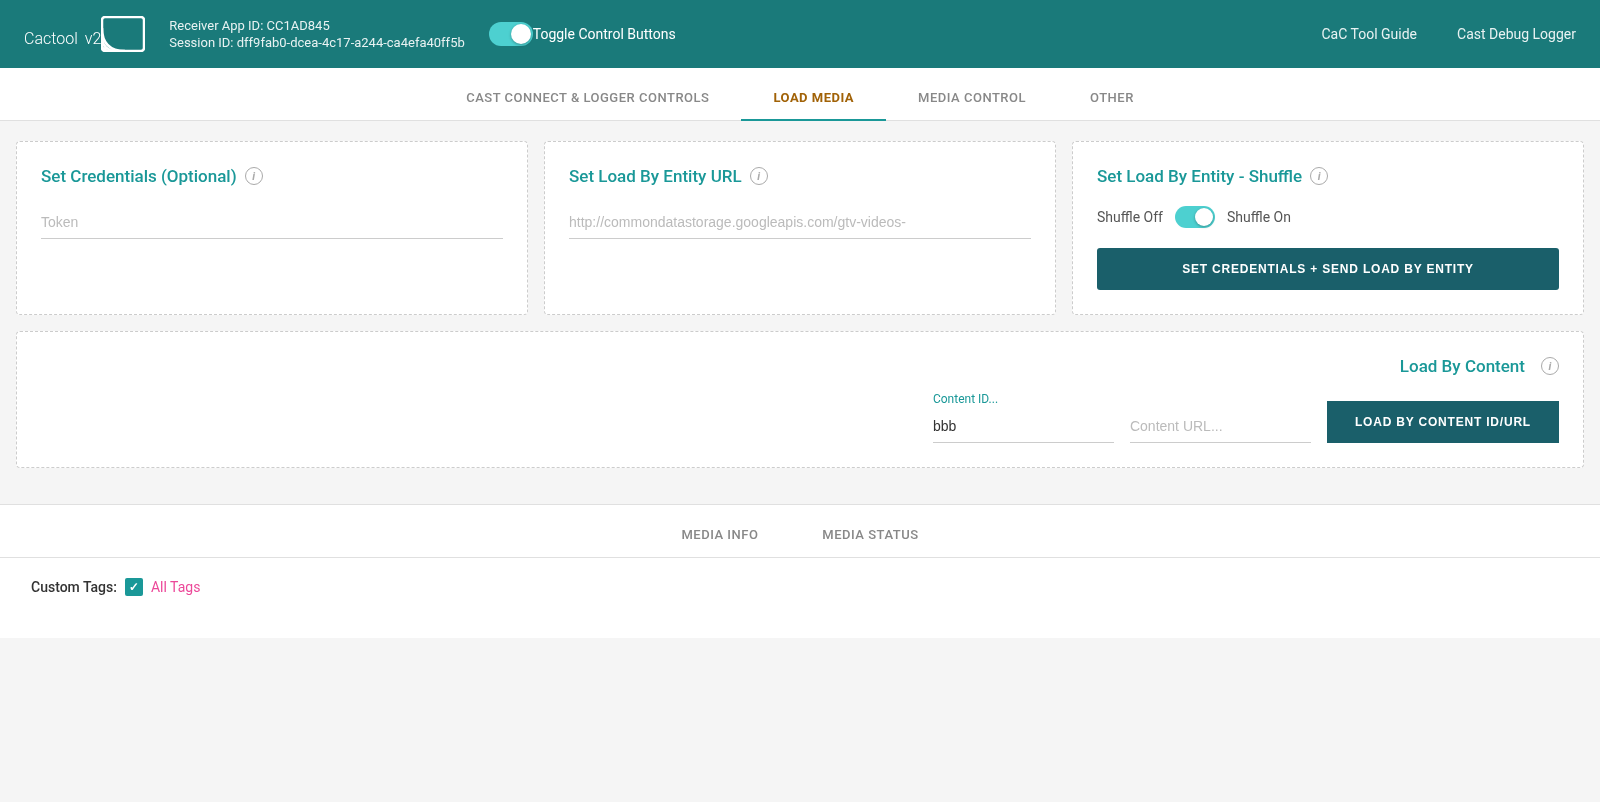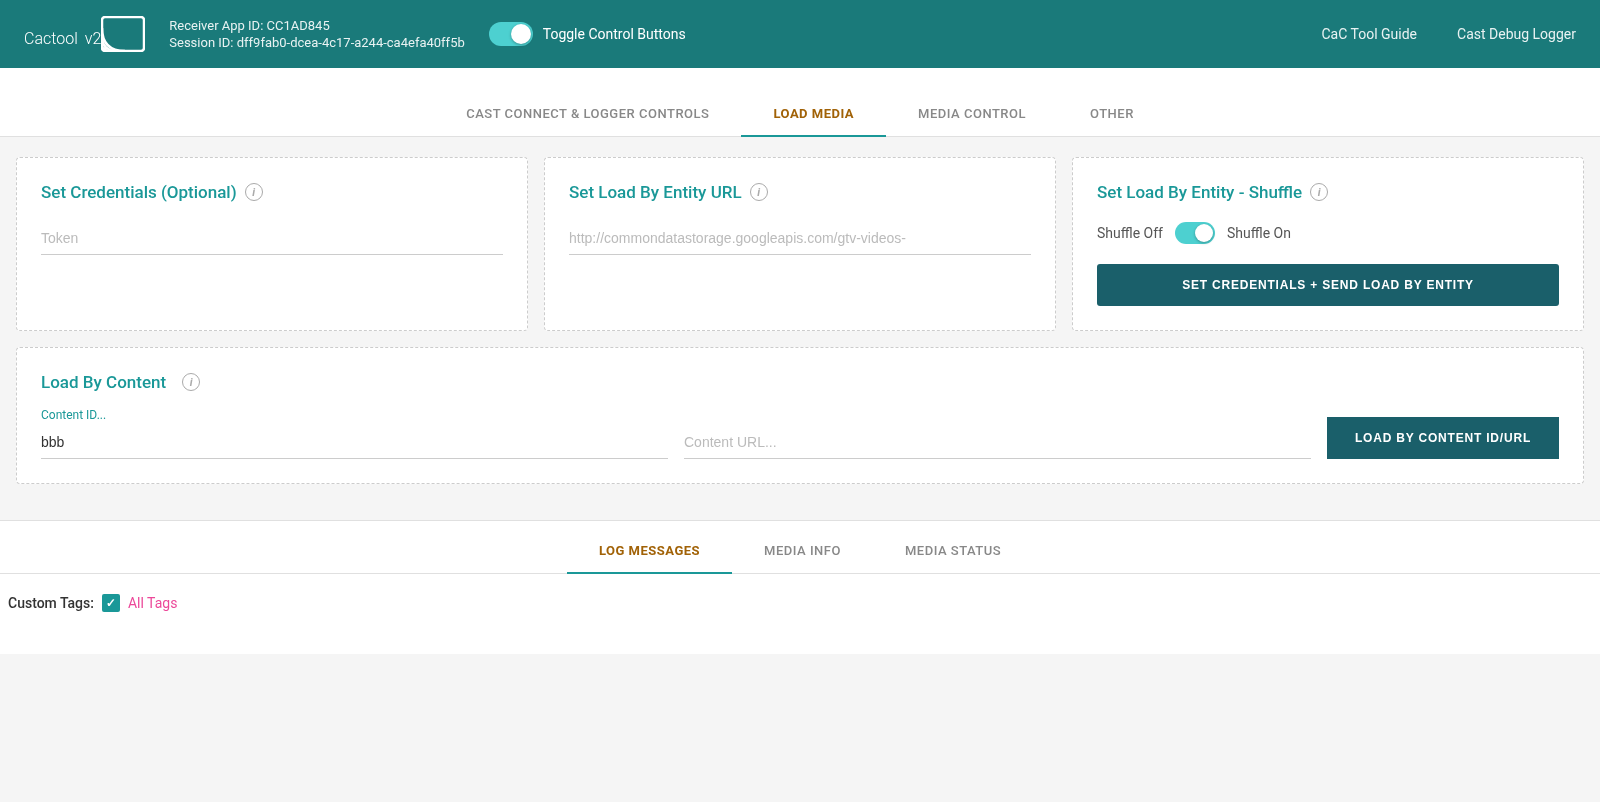--- a/index.html
+++ b/index.html
@@ -31,21 +31,20 @@
     .header-info {
       display: flex;
       flex-direction: column;
       gap: 2px;
       font-size: 13px;
     }
     .header-info span { color: rgba(255,255,255,0.9); }
     .header-toggle {
       display: flex;
       align-items: center;
-      gap: 10px;
       margin-left: 24px;
     }
     .toggle-switch {
       width: 44px;
       height: 24px;
       background: #4dd0d0;
       border-radius: 12px;
       position: relative;
       cursor: pointer;
     }
@@ -73,21 +72,21 @@
       cursor: pointer;
     }
 
     
     .main-tabs {
       background: white;
       display: flex;
       justify-content: center;
       gap: 0;
       border-bottom: 1px solid #e0e0e0;
-      padding-top: 24px;
+      padding-top: 8px;
     }
     .tab {
       padding: 14px 32px;
       font-size: 13px;
       color: #888;
       cursor: pointer;
       letter-spacing: 0.5px;
       font-weight: 500;
       border-bottom: 2px solid transparent;
       margin-bottom: -1px;
@@ -196,20 +195,21 @@
 
     
     .wide-card {
       background: white;
       border: 1px dashed #ccc;
       border-radius: 4px;
       padding: 24px;
       margin-bottom: 16px;
       display: flex;
       flex-direction: column;
+      align-items: flex-end;
     }
     .wide-card-header {
       display: flex;
       align-items: center;
       gap: 8px;
       margin-bottom: 16px;
     }
     .inputs-row {
       display: flex;
       align-items: flex-end;
@@ -246,21 +246,21 @@
       margin-top: 0;
     }
     .bottom-tabs {
       display: flex;
       justify-content: center;
       gap: 0;
       border-bottom: 1px solid #e0e0e0;
       padding-top: 8px;
     }
     .bottom-content {
-      padding: 20px 8px;
+      padding: 20px 31px;
       min-height: 80px;
     }
     .custom-tags-row {
       display: flex;
       align-items: center;
       gap: 8px;
     }
     .custom-tags-label {
       font-size: 14px;
       color: #333;
@@ -390,21 +390,20 @@
         <input class="field-input" type="text" style="margin-top: 18px;" placeholder="Content URL...">
       </div>
       <button class="btn-load">LOAD BY CONTENT ID/URL</button>
     </div>
   </div>
 
 </div>
 
 <div class="bottom-section">
   <div class="bottom-tabs">
-    <div class="tab active">LOG MESSAGES</div>
     <div class="tab">MEDIA INFO</div>
     <div class="tab">MEDIA STATUS</div>
   </div>
   <div class="bottom-content">
     <div class="custom-tags-row">
       <span class="custom-tags-label">Custom Tags:</span>
       <div class="checkbox-teal"></div>
       <span class="all-tags-label">All Tags</span>
     </div>
   </div>

